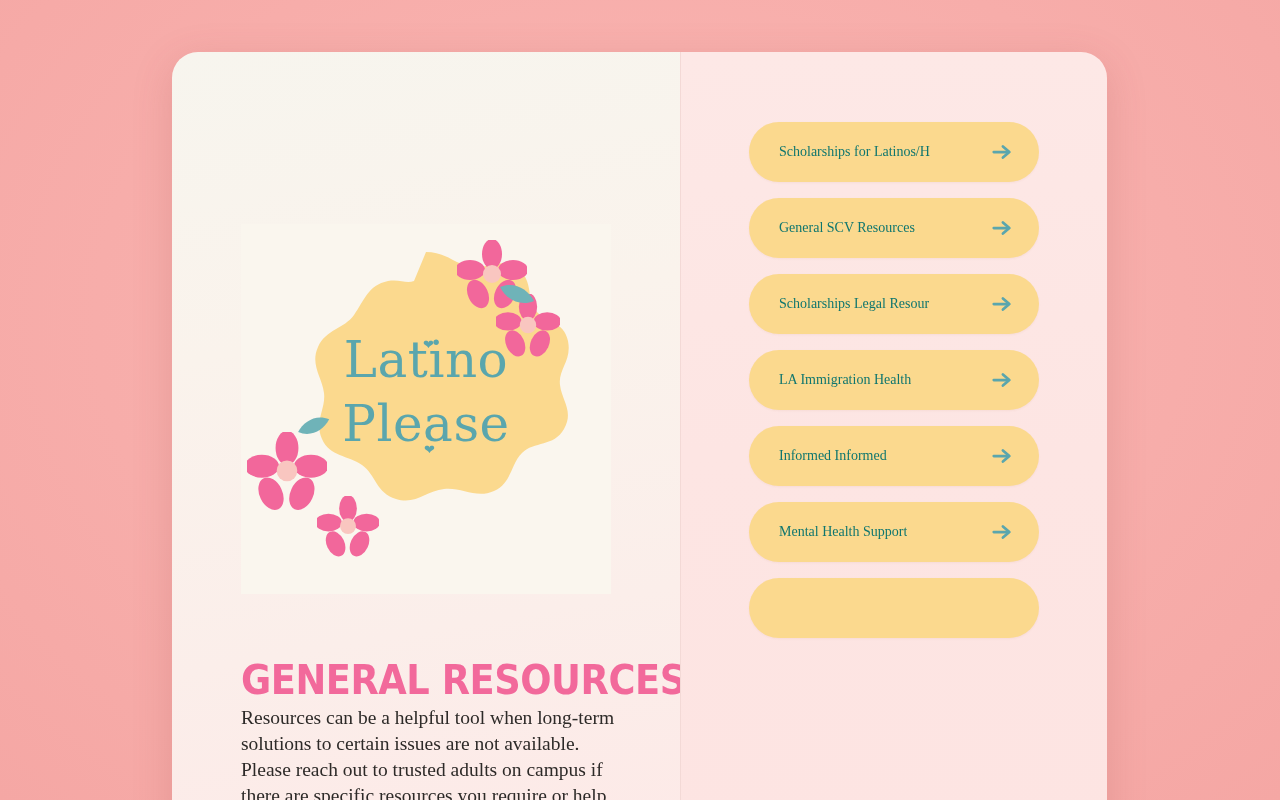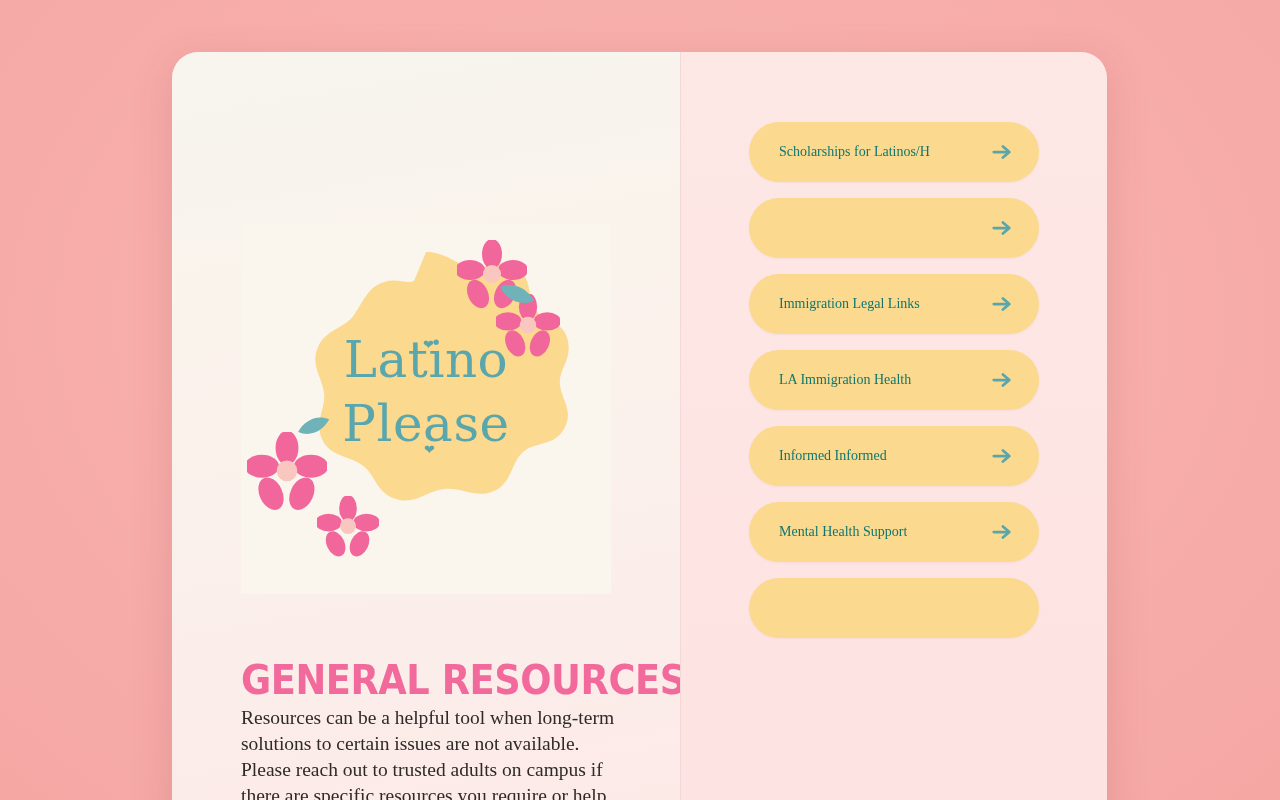--- a/index.html
+++ b/index.html
@@ -211,31 +211,32 @@
         <span class="label">Scholarships for Latinos/H</span>
         <span class="arrow">
           <svg viewBox="0 0 24 24" width="22" height="22" fill="none" stroke="currentColor" stroke-width="3" stroke-linecap="round" stroke-linejoin="round">
               <line x1="3" y1="12" x2="19" y2="12"></line>
               <polyline points="13 6 20 12 13 18"></polyline>
             </svg>
         </span>
       </button>
 
       <button class="link-btn">
-        <span class="arrow">
-          <svg viewBox="0 0 24 24" width="22" height="22" fill="none" stroke="currentColor" stroke-width="3" stroke-linecap="round" stroke-linejoin="round">
-              <line x1="3" y1="12" x2="19" y2="12"></line>
-              <polyline points="13 6 20 12 13 18"></polyline>
-            </svg>
-        </span>
-      </button>
-
-
-      <button class="link-btn">
-        <span class="label">Immigration Legal Links</span>
+        <span class="label">General SCV Resources</span>
+        <span class="arrow">
+          <svg viewBox="0 0 24 24" width="22" height="22" fill="none" stroke="currentColor" stroke-width="3" stroke-linecap="round" stroke-linejoin="round">
+              <line x1="3" y1="12" x2="19" y2="12"></line>
+              <polyline points="13 6 20 12 13 18"></polyline>
+            </svg>
+        </span>
+      </button>
+
+
+      <button class="link-btn">
+        <span class="label">Scholarships Legal Resour</span>
         <span class="arrow">
           <svg viewBox="0 0 24 24" width="22" height="22" fill="none" stroke="currentColor" stroke-width="3" stroke-linecap="round" stroke-linejoin="round">
               <line x1="3" y1="12" x2="19" y2="12"></line>
               <polyline points="13 6 20 12 13 18"></polyline>
             </svg>
         </span>
       </button>
 
       <button class="link-btn">
         <span class="label">LA Immigration Health</span>

